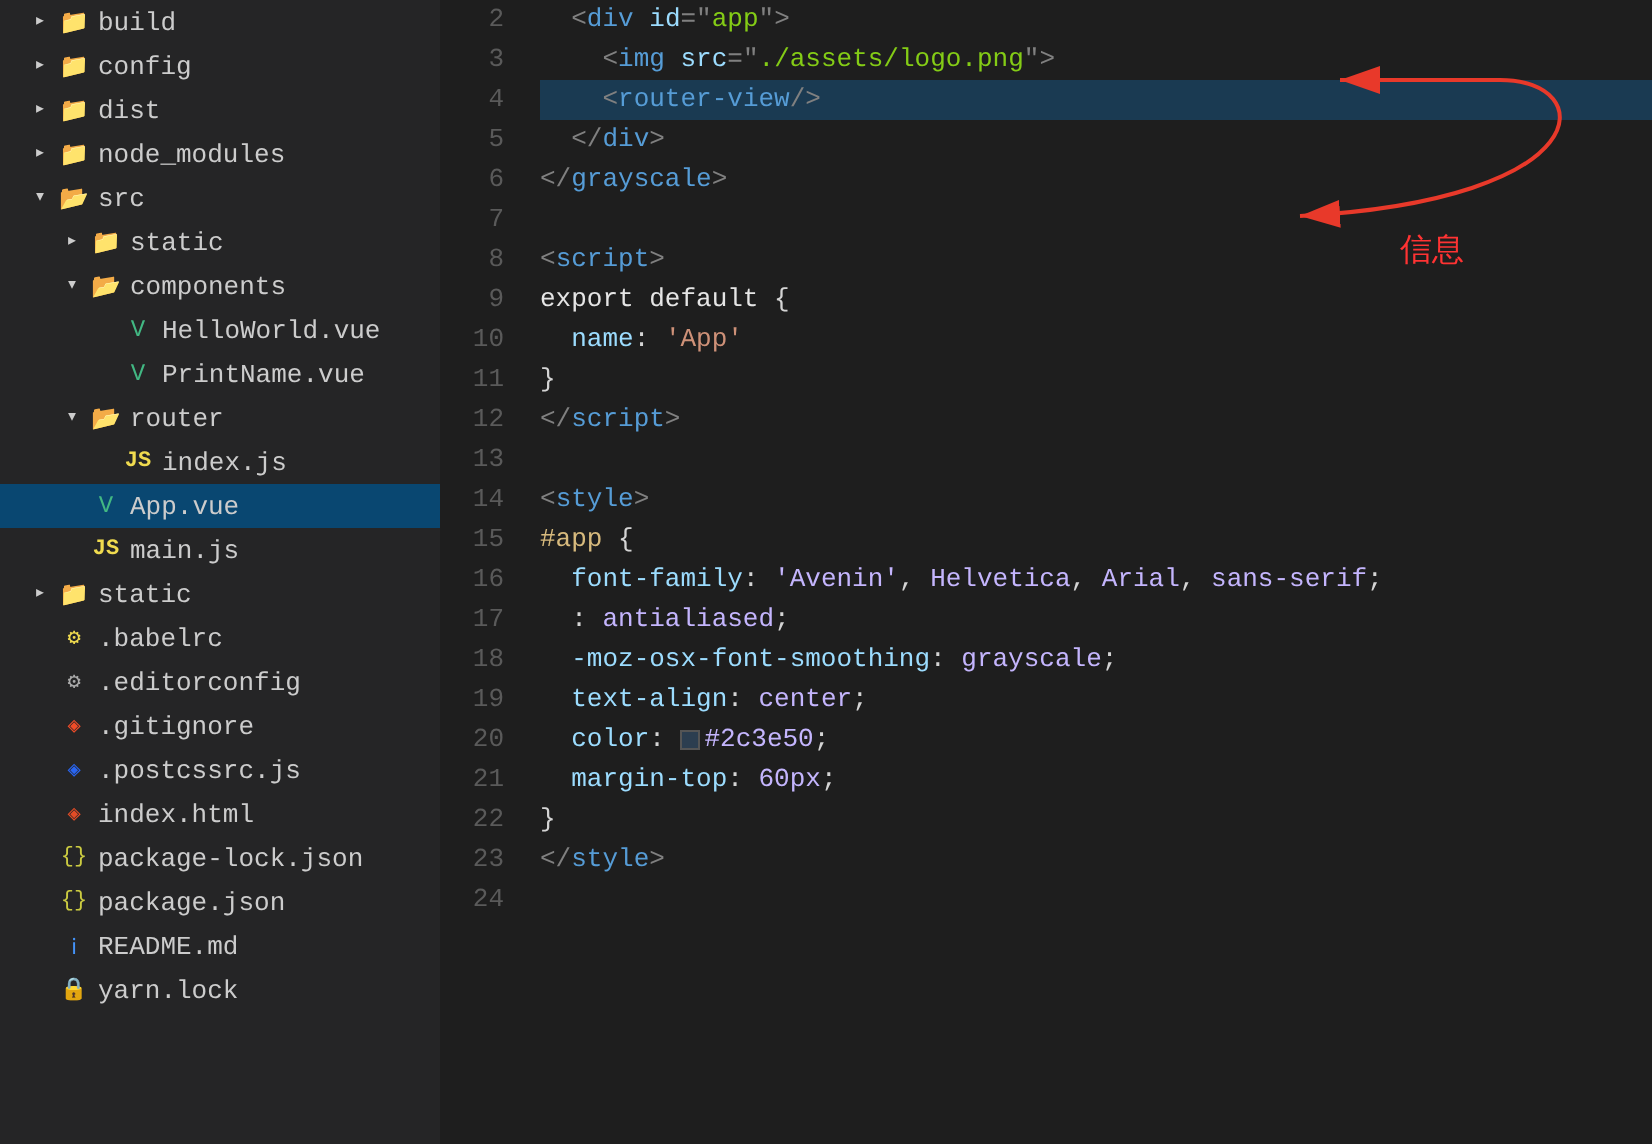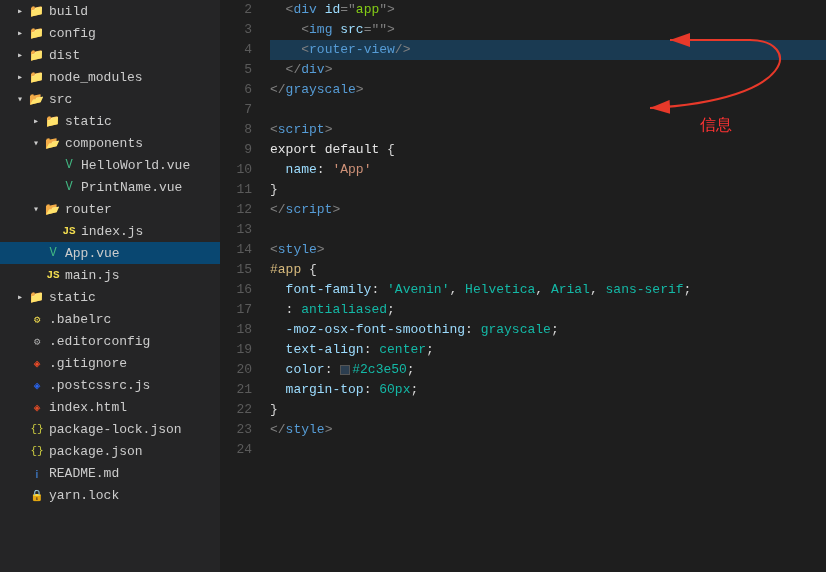--- a/index.html
+++ b/index.html
@@ -144,21 +144,21 @@
 
     
     .tag { color: #569cd6; }
     .attr-name { color: #9cdcfe; }
     .attr-value { color: #84cc16; }
     .punct { color: #808080; }
     .keyword { color: #e5e5e5; }
     .string { color: #ce9178; }
     .prop { color: #9cdcfe; }
     .css-prop { color: #9cdcfe; }
-    .css-val { color: #14b8a6; }
+    .css-val { color: #c4b5fd; }
     .css-tag { color: #d7ba7d; }
     .plain { color: #d4d4d4; }
 
     
     .arrow-svg {
       position: absolute;
       top: 0;
       left: 0;
       width: 100%;
       height: 100%;
@@ -372,21 +372,21 @@
       <div style="height:20px;line-height:20px;">24</div>
     </div>
 
     <div class="code-area">
 
       <div class="code-line">
         <span class="plain">&nbsp;&nbsp;</span><span class="punct">&lt;</span><span class="tag">div</span><span class="plain"> </span><span class="attr-name">id</span><span class="punct">="</span><span class="attr-value">app</span><span class="punct">"&gt;</span>
       </div>
 
       <div class="code-line">
-        <span class="plain">&nbsp;&nbsp;&nbsp;&nbsp;</span><span class="punct">&lt;</span><span class="tag">img</span><span class="plain"> </span><span class="attr-name">src</span><span class="punct">="</span><span class="punct">"&gt;</span>
+        <span class="plain">&nbsp;&nbsp;&nbsp;&nbsp;</span><span class="punct">&lt;</span><span class="tag">img</span><span class="plain"> </span><span class="attr-name">src</span><span class="punct">="</span><span class="attr-value">./assets/logo.png</span><span class="punct">"&gt;</span>
       </div>
 
       <div class="code-line highlighted">
         <span class="plain">&nbsp;&nbsp;&nbsp;&nbsp;</span><span class="punct">&lt;</span><span class="tag">router-view</span><span class="punct">/&gt;</span>
       </div>
 
       <div class="code-line">
         <span class="plain">&nbsp;&nbsp;</span><span class="punct">&lt;/</span><span class="tag">div</span><span class="punct">&gt;</span>
       </div>
 

